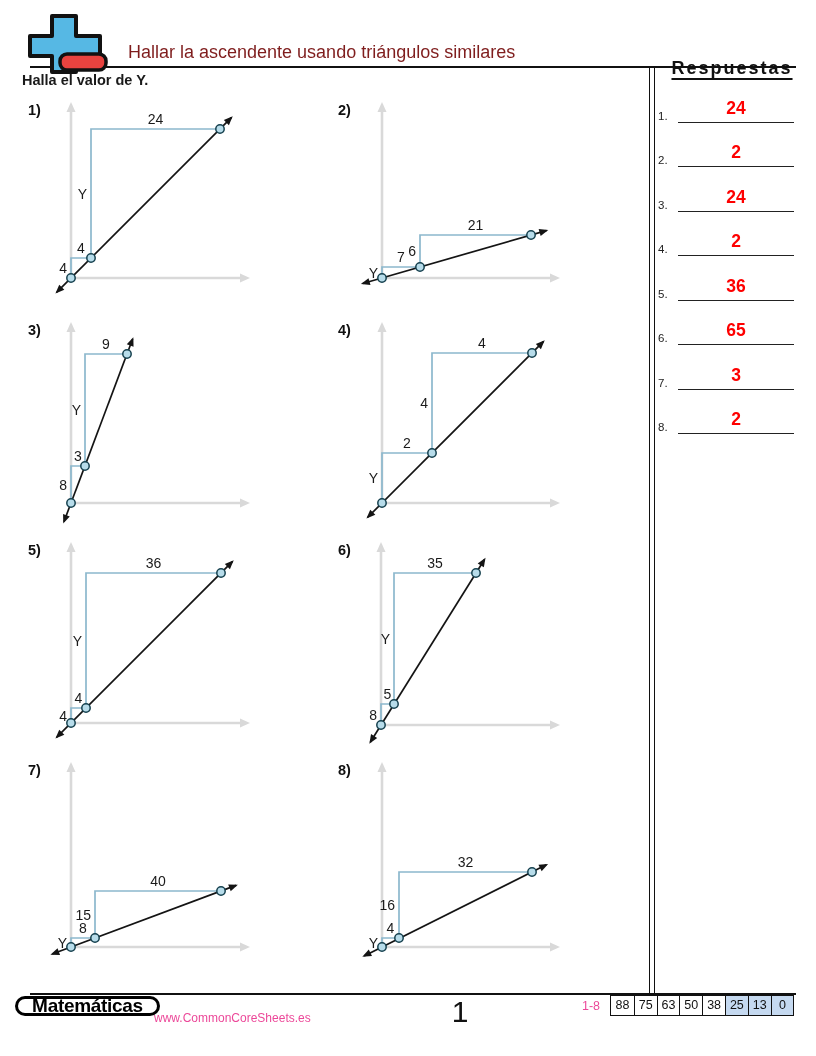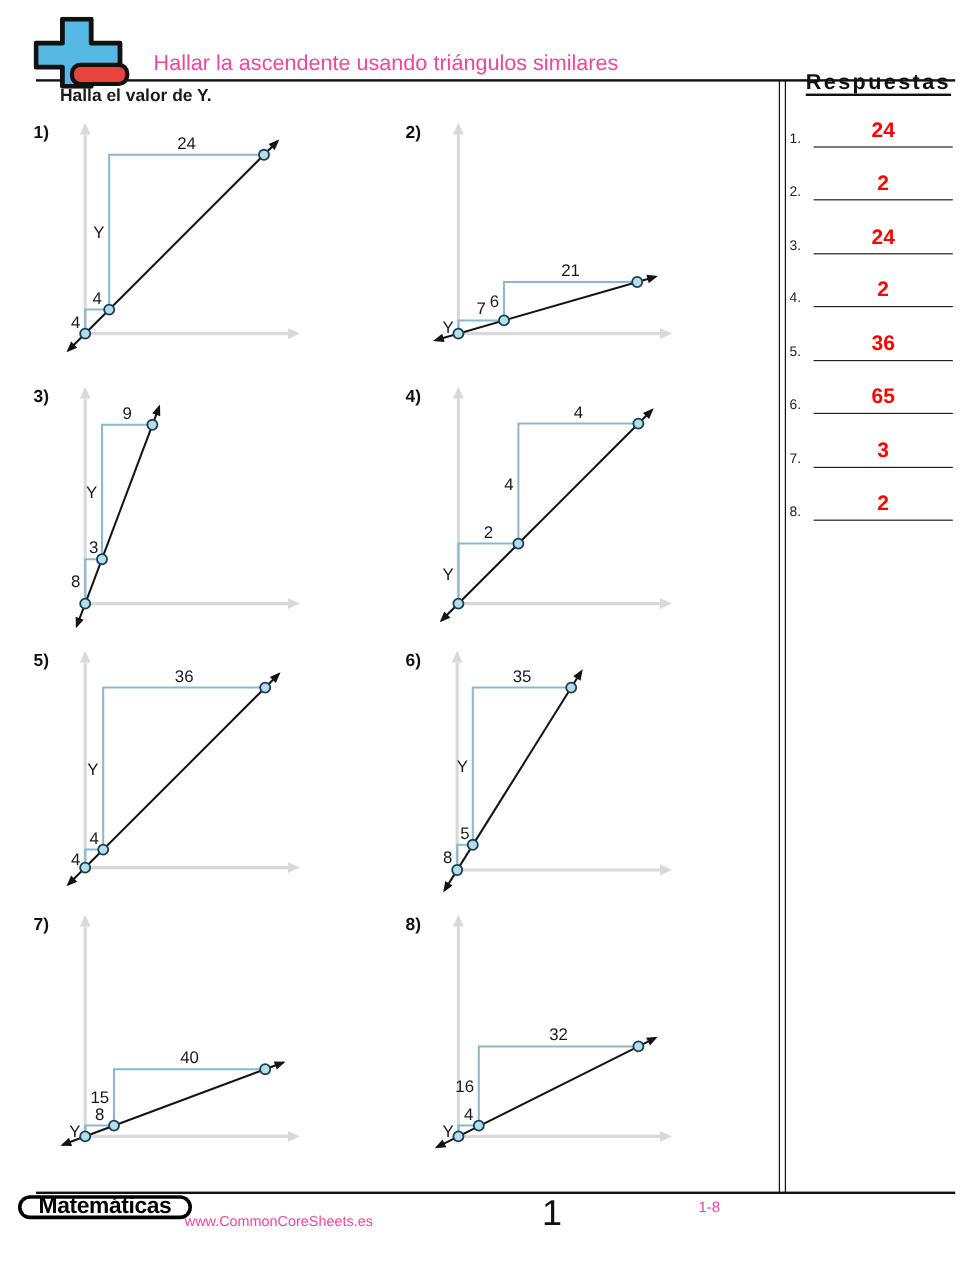--- a/index.html
+++ b/index.html
@@ -3,25 +3,25 @@
 <meta charset="utf-8">
 <style>
   * { margin:0; padding:0; box-sizing:border-box; }
   html,body { background:#ffffff; }
   .page {
     position:relative; width:816px; height:1056px; background:#fff;
     font-family:"Liberation Sans", sans-serif; color:#1a1a1a; overflow:hidden;
   }
   
   .logo-svg { position:absolute; left:28px; top:14px; z-index:5; }
-  .page-title { position:absolute; left:128px; top:42px; font-size:18px; color:#ec4899; white-space:nowrap; }
+  .page-title { position:absolute; left:128px; top:42px; font-size:18px; color:#7f1d1d; white-space:nowrap; }
   .name-row { position:absolute; left:557px; top:46px; font-size:14.5px; white-space:nowrap; }
   .name-value { color:#fe0000; font-weight:bold; font-size:15px; margin-left:4px; }
   .header-rule { position:absolute; left:30px; top:66px; width:766px; height:2.4px; background:#111; }
-  .instruction { position:absolute; left:22px; top:72px; font-size:14.5px; font-weight:bold;margin-left:28px; }
+  .instruction { position:absolute; left:22px; top:72px; font-size:14.5px; font-weight:bold; }
   
   .problems-grid { position:absolute; left:18px; top:95px; width:630px; height:880px; }
   .problem-cell { position:absolute; width:307px; height:220px; }
   .plabel { font-size:14px; fill:#1a1a1a; font-family:"Liberation Sans",sans-serif; }
   .pnum { font-size:14.5px; font-weight:bold; fill:#111; font-family:"Liberation Sans",sans-serif; }
   
   .answers-divider { position:absolute; left:649px; top:67px; width:6px; height:927px;
     border-left:1.7px solid #111; border-right:1.7px solid #111; }
   .answers-panel { position:absolute; left:652px; top:54px; width:164px; height:925px; }
   .answers-title { position:absolute; left:10px; top:4px; width:140px; text-align:center;
@@ -267,14 +267,24 @@
       </div>
   </div>
 
   <div class="footer-rule"></div>
   <div class="footer-logo">
     <div class="inner">Matemáticas</div>
   </div>
   <div class="site-text">www.CommonCoreSheets.es</div>
   <div class="page-number">1</div>
   <div class="score-range">1-8</div>
+  <div class="score-table" id="score-cells">
+      <span class="score-cell">88</span>
+      <span class="score-cell">75</span>
+      <span class="score-cell">63</span>
+      <span class="score-cell">50</span>
+      <span class="score-cell">38</span>
+      <span class="score-cell hl">25</span>
+      <span class="score-cell hl">13</span>
+      <span class="score-cell hl">0</span>
+    </div>
 
 </div>
 
 </body></html>

